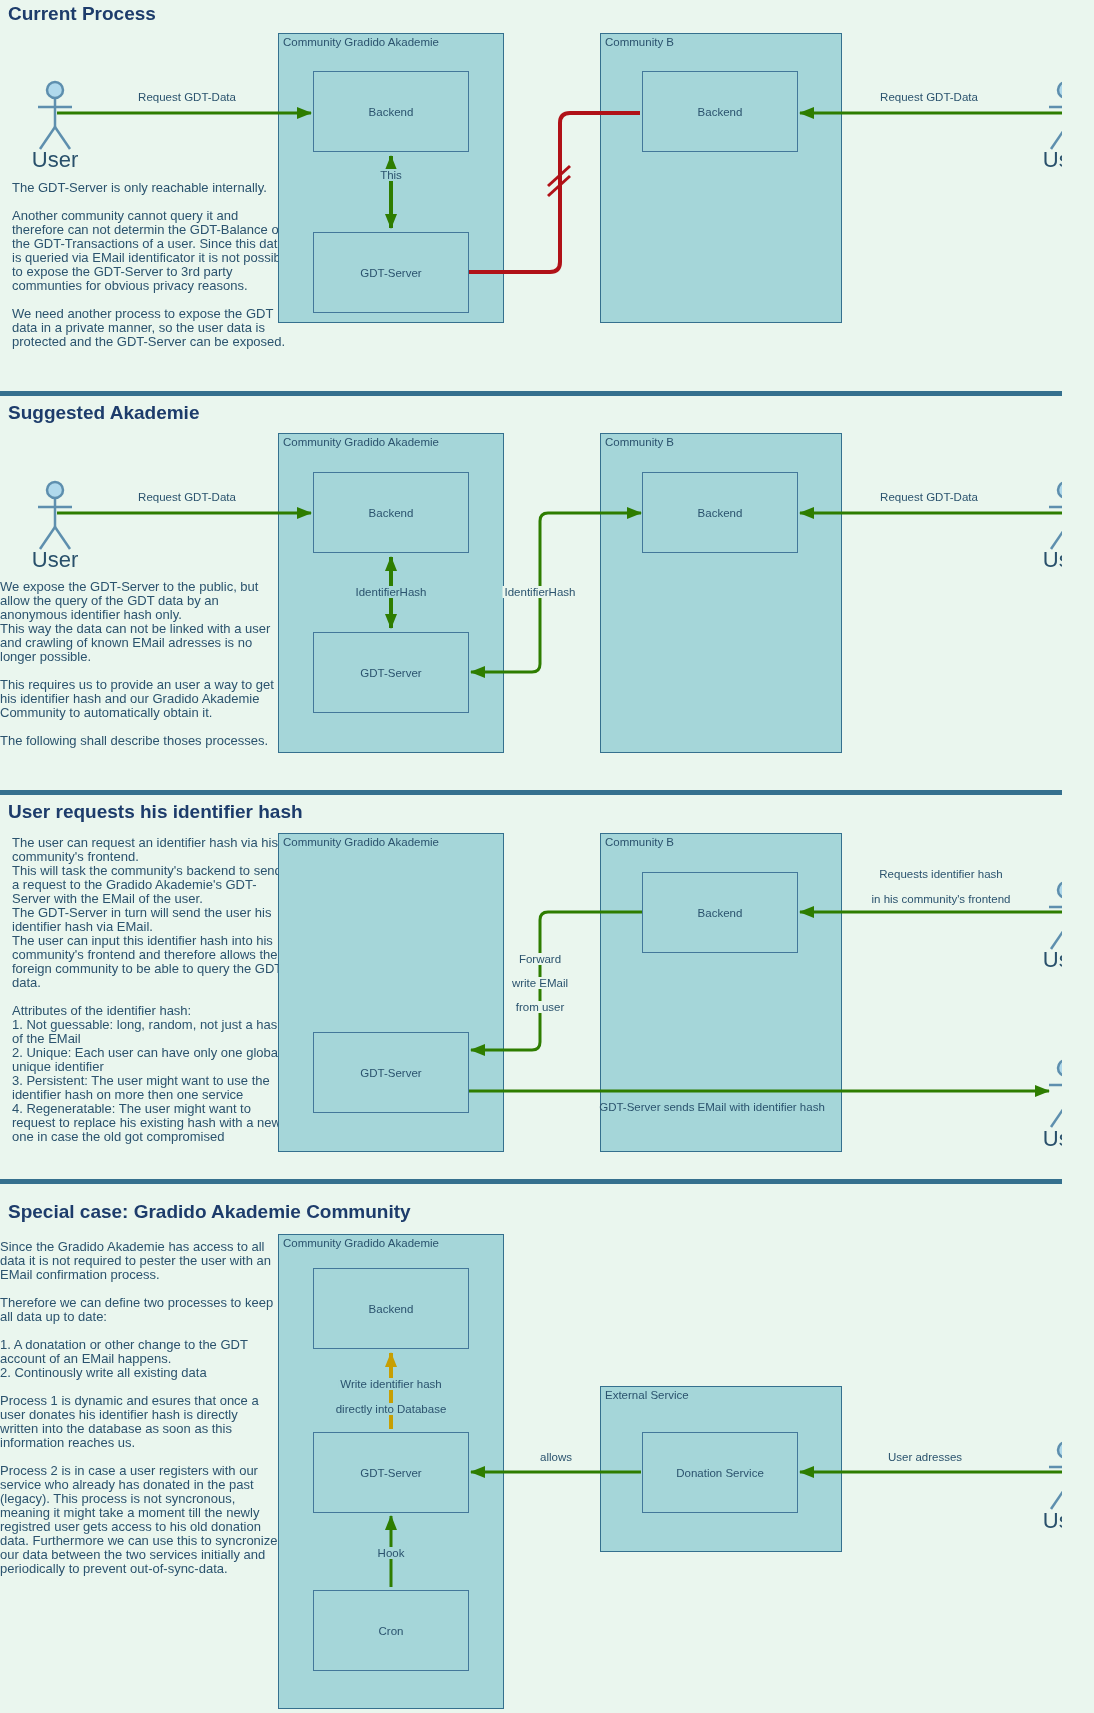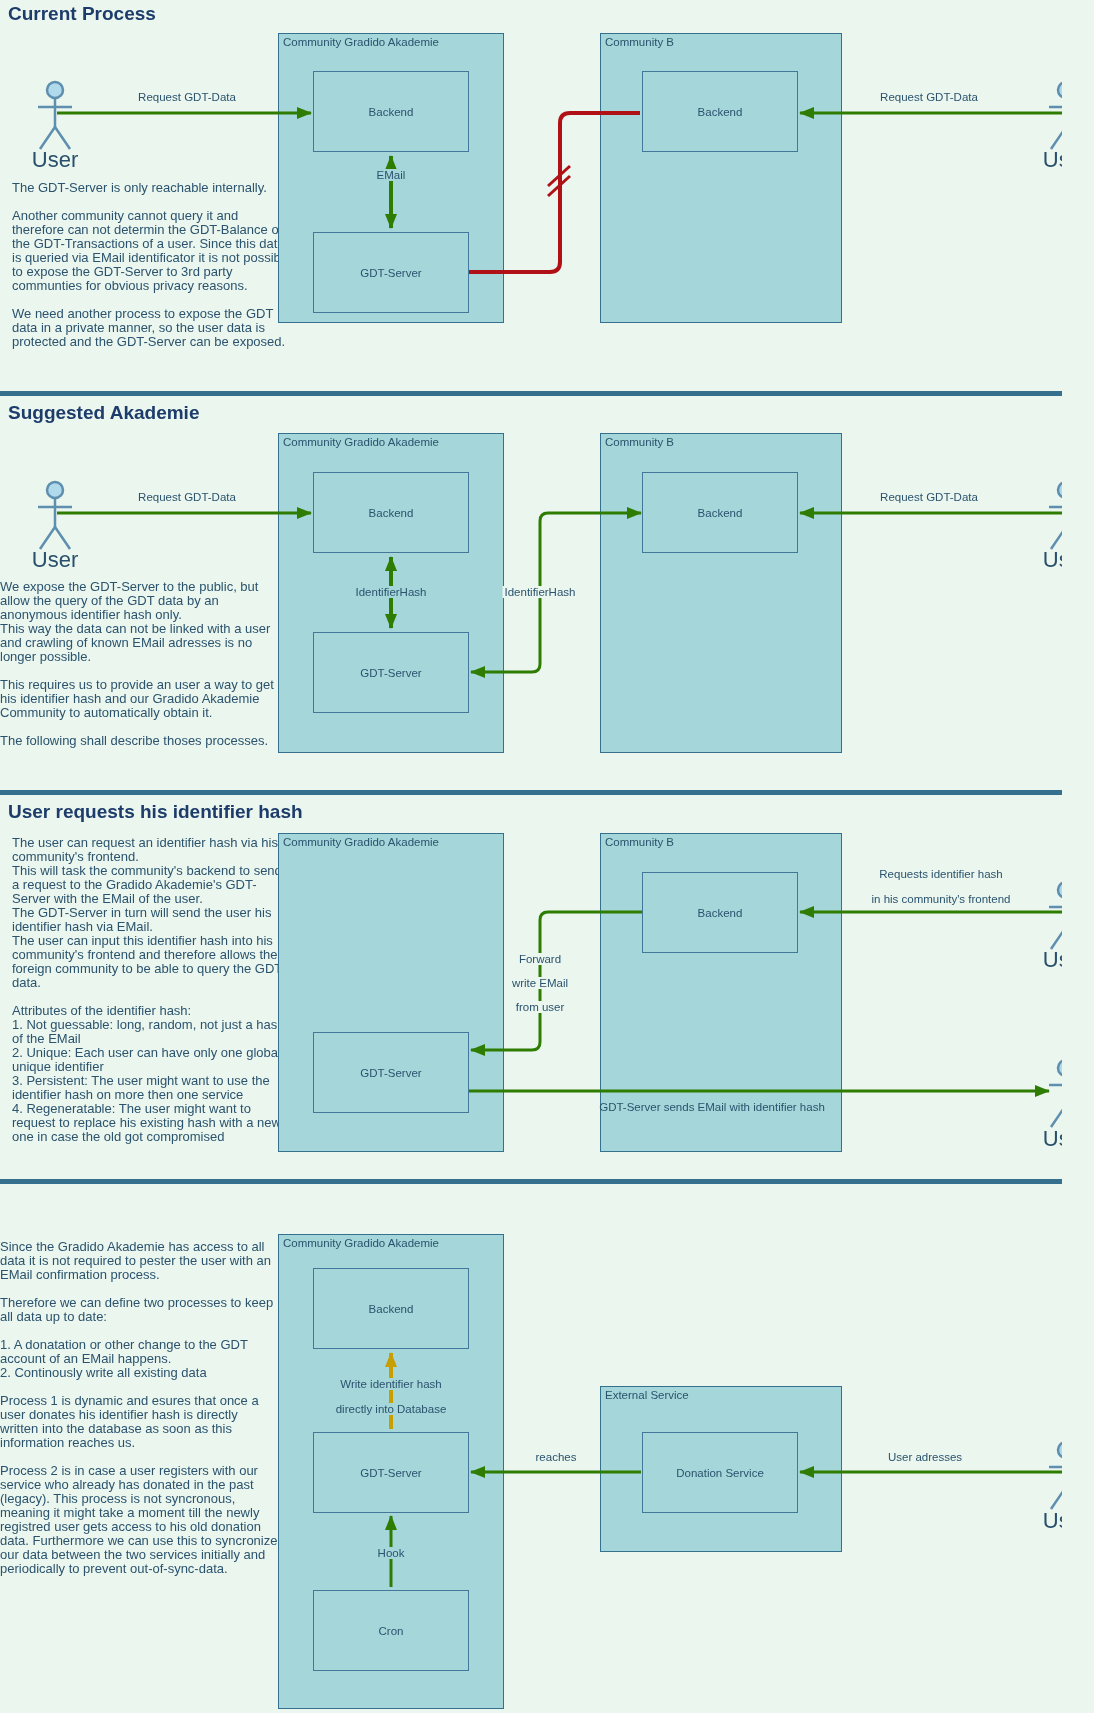--- a/index.html
+++ b/index.html
@@ -34,20 +34,21 @@
 
 <div class="canvas">
 
   <div class="divider" style="top:391px"></div>
   <div class="divider" style="top:790px"></div>
   <div class="divider" style="top:1179px"></div>
 
   <div class="sec-title" style="left:8px;top:3px">Current Process</div>
   <div class="sec-title" style="left:8px;top:402px">Suggested Akademie</div>
   <div class="sec-title" style="left:8px;top:801px">User requests his identifier hash</div>
+  <div class="sec-title" style="left:8px;top:1201px">Special case: Gradido Akademie Community</div>
 
   <div class="para" style="left:12px;top:181px">The GDT-Server is only reachable internally.
 
 Another community cannot query it and
 therefore can not determin the GDT-Balance or
 the GDT-Transactions of a user. Since this data
 is queried via EMail identificator it is not possible
 to expose the GDT-Server to 3rd party
 communties for obvious privacy reasons.
 
@@ -238,37 +239,37 @@
       <circle class="actor-head" cx="1066" cy="1450" r="8"></circle>
         <line class="actor" x1="1066" y1="1458" x2="1066" y2="1487"></line>
         <line class="actor" x1="1049" y1="1467" x2="1083" y2="1467"></line>
         <line class="actor" x1="1066" y1="1487" x2="1051" y2="1509"></line>
         <line class="actor" x1="1066" y1="1487" x2="1081" y2="1509"></line>
     </g>
   </svg>
 
   <span class="lbl" style="left:187px;top:97px">Request GDT-Data</span>
   <span class="lbl" style="left:929px;top:97px">Request GDT-Data</span>
-  <span class="lbl bg-teal" style="left:391px;top:175px">EMail</span>
+  <span class="lbl bg-teal" style="left:391px;top:175px">This</span>
 
   <span class="lbl" style="left:187px;top:497px">Request GDT-Data</span>
   <span class="lbl" style="left:929px;top:497px">Request GDT-Data</span>
   <span class="lbl bg-teal" style="left:391px;top:592px">IdentifierHash</span>
   <span class="lbl bg-mint" style="left:540px;top:592px">IdentifierHash</span>
 
   <span class="lbl" style="left:941px;top:874px">Requests identifier hash</span>
   <span class="lbl" style="left:941px;top:899px">in his community's frontend</span>
   <span class="lbl bg-mint" style="left:540px;top:959px">Forward</span>
   <span class="lbl bg-mint" style="left:540px;top:983px">write EMail</span>
   <span class="lbl bg-mint" style="left:540px;top:1007px">from user</span>
   <span class="lbl" style="left:712px;top:1107px">GDT-Server sends EMail with identifier hash</span>
 
   <span class="lbl bg-teal" style="left:391px;top:1384px">Write identifier hash</span>
   <span class="lbl bg-teal" style="left:391px;top:1409px">directly into Database</span>
-  <span class="lbl" style="left:556px;top:1457px">reaches</span>
+  <span class="lbl" style="left:556px;top:1457px">allows</span>
   <span class="lbl" style="left:925px;top:1457px">User adresses</span>
   <span class="lbl bg-teal" style="left:391px;top:1553px">Hook</span>
 
   <span class="user-lbl" style="left:55px;top:160px">User</span>
   <span class="user-lbl" style="left:1066px;top:160px">User</span>
   <span class="user-lbl" style="left:55px;top:560px">User</span>
   <span class="user-lbl" style="left:1066px;top:560px">User</span>
   <span class="user-lbl" style="left:1066px;top:960px">User</span>
   <span class="user-lbl" style="left:1066px;top:1139px">User</span>
   <span class="user-lbl" style="left:1066px;top:1521px">User</span>

